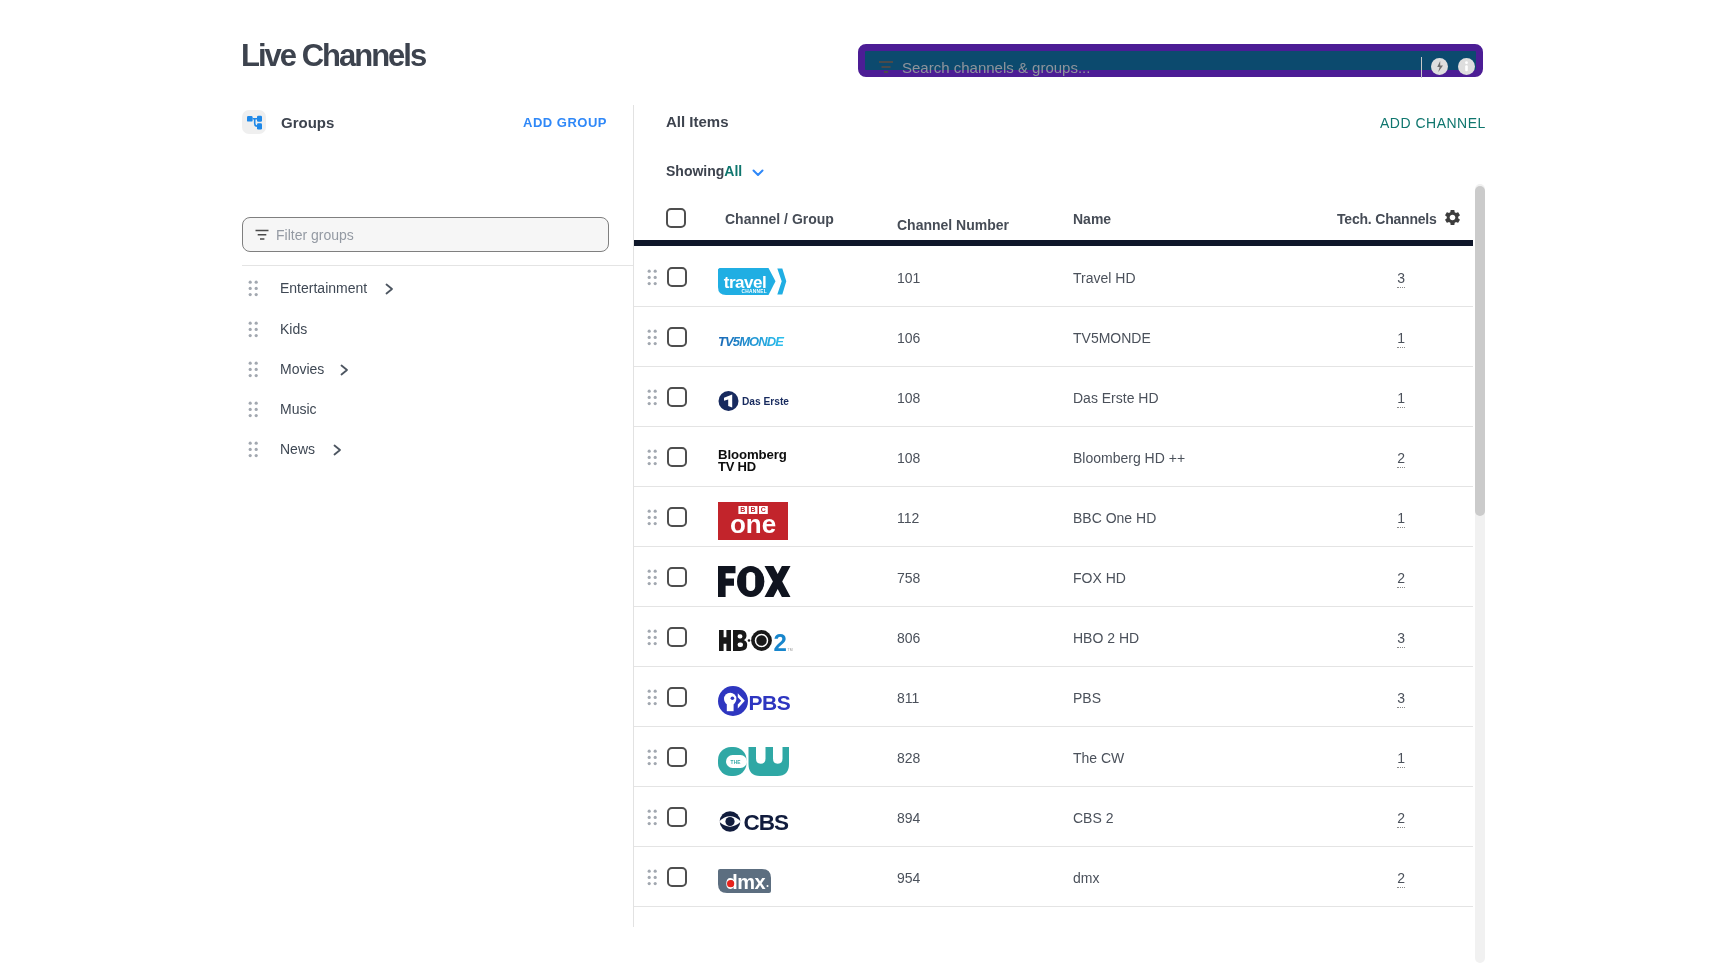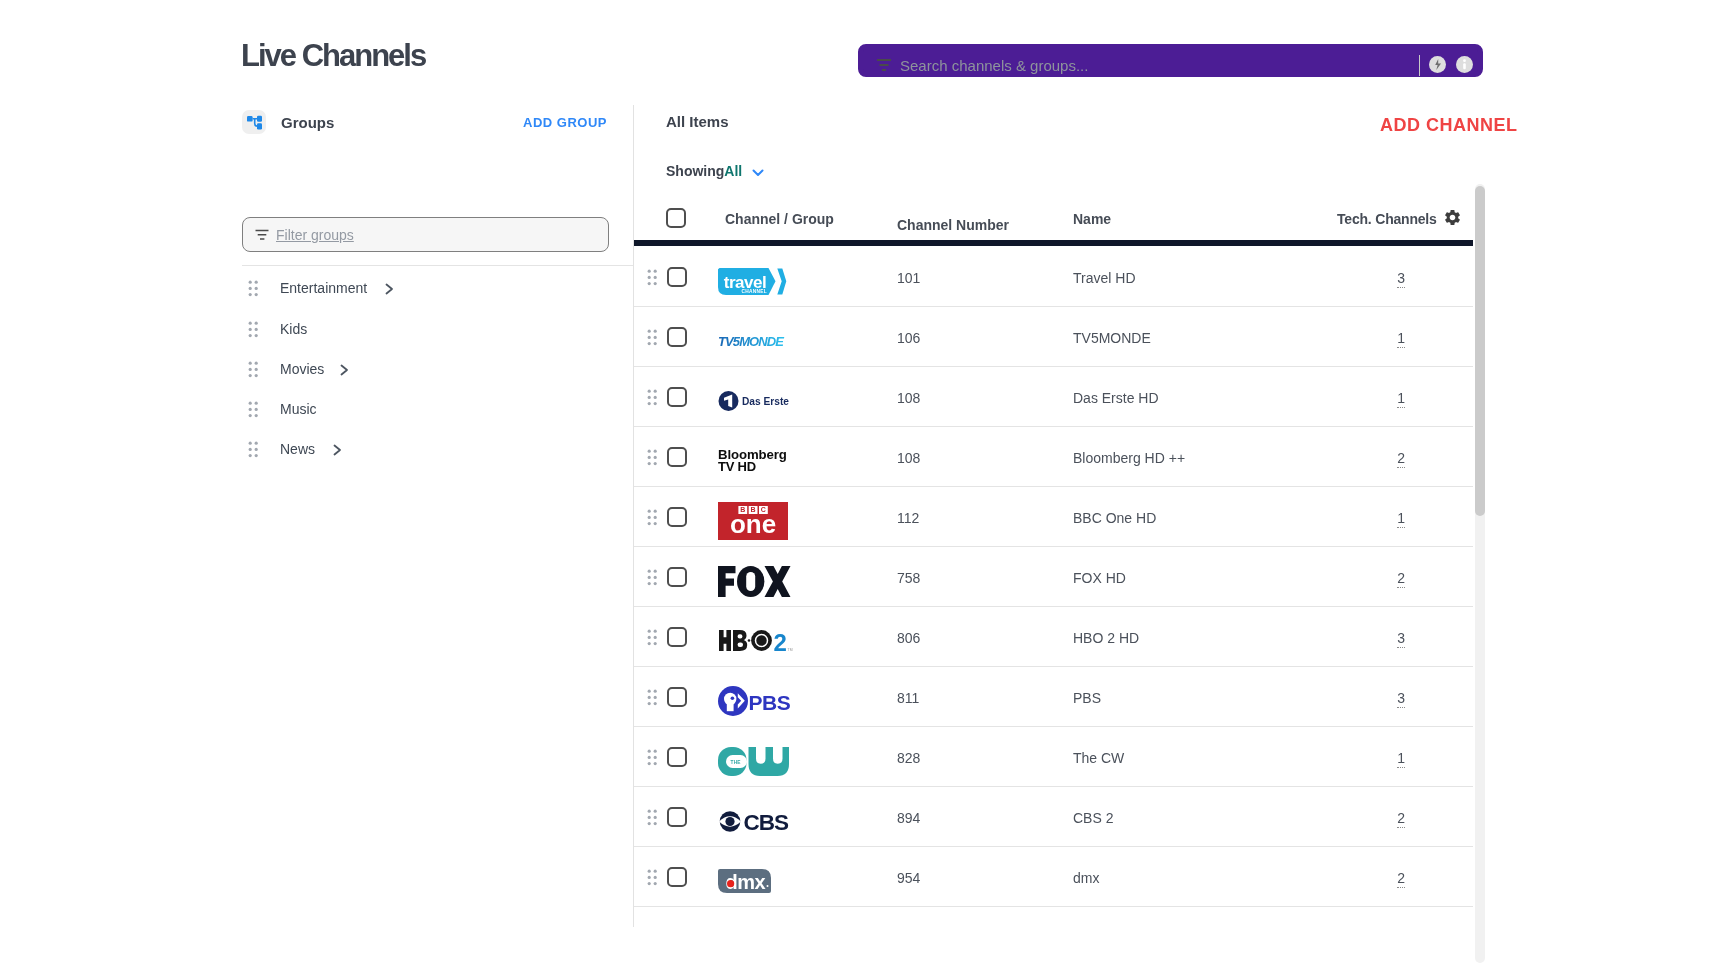--- a/index.html
+++ b/index.html
@@ -2,43 +2,43 @@
 <html><head>
 <meta charset="utf-8">
 <style>
 * { margin:0; padding:0; box-sizing:border-box; }
 svg { overflow:visible; }
 html,body { width:1720px; height:977px; background:#ffffff; font-family:"Liberation Sans", sans-serif; overflow:hidden; }
 .abs { position:absolute; }
 #app { position:relative; width:1720px; height:977px; }
 .h1 { left:241px; top:38px; font-size:31px; font-weight:bold; letter-spacing:-2px; color:#3d434e; }
 
-.search { left:858px; top:44px; width:625px; height:33px; background:#4c1d95; border:5px solid #4c1d95; border-radius:8px; }
+.search { left:858px; top:44px; width:625px; height:33px; background:#0c4a6e; border:7px solid #4c1d95; border-radius:8px; }
 .search .ficon { left:13px; top:9px; }
 .search .ph { left:37px; top:8px; font-size:15px; color:#8e949c; }
 .search .vdiv { left:556px; top:6px; width:1px; height:21px; background:#c9c9c9; }
 .circbtn { width:17px; height:17px; border-radius:50%; background:#dedede; top:7px; }
 
 .divider { left:633px; top:105px; width:1px; height:822px; background:#e2e2e2; }
 
 .gicon { left:242px; top:110px; width:24px; height:24px; border-radius:7px; background:#efefef; }
 .gtitle { left:281px; top:114px; font-size:15px; font-weight:bold; color:#3d434e; }
 .addgroup { left:523px; top:115px; font-size:13px; font-weight:bold; letter-spacing:0.5px; color:#2f88f8; }
 .viewall { left:241px; top:156px; width:392px; height:40px; background:linear-gradient(180deg,#f0f0f0,#f8f8f8); }
 .viewall span { position:absolute; left:3px; top:12px; font-size:14px; color:#3f4854; }
 .finput { left:242px; top:217px; width:367px; height:35px; background:#f6f6f6; border:1px solid #7f7f7f; border-radius:8px; }
-.finput .ph { left:33px; top:9px; font-size:14px; color:#949aa3;text-decoration:underline; }
+.finput .ph { left:33px; top:9px; font-size:14px; color:#949aa3; }
 .finput .ficon { left:12px; top:11px; }
 .glist { left:242px; top:265px; width:391px; height:1px; background:#e4e4e4; }
 .grow { left:242px; width:391px; height:40px; }
 .grow .dots { left:6px; top:12px; }
 .grow .lbl { position:absolute; left:38px; top:12px; font-size:14px; color:#3f4854; }
 
 .allitems { left:666px; top:113px; font-size:15px; font-weight:bold; color:#3d434e; }
-.addchan { left:1380px; top:115px; font-size:18px; font-weight:bold; letter-spacing:0.5px; color:#ef4444; }
+.addchan { left:1380px; top:115px; font-size:14px; font-weight:normal; letter-spacing:0.5px; color:#0f766e; }
 .showing { left:666px; top:163px; font-size:14px; font-weight:bold; color:#3d434e; }
 .showing .all { color:#0f766e; margin-left:0; }
 
 .thead { left:634px; top:198px; width:839px; height:48px; border-bottom:6px solid #0f172a; }
 .th { position:absolute; top:13px; font-size:14px; font-weight:bold; color:#464c56; }
 .cb { position:absolute; width:20px; height:20px; border:2px solid #4e4e4e; border-radius:5px; background:#fff; }
 .trow { left:634px; width:839px; height:60px; border-bottom:1px solid #e4e4e4; }
 .trow .dots { position:absolute; left:13px; top:22px; }
 .trow .cb { left:33px; top:20px; }
 .trow .num { position:absolute; left:263px; top:23px; font-size:14px; color:#4b515b; }

